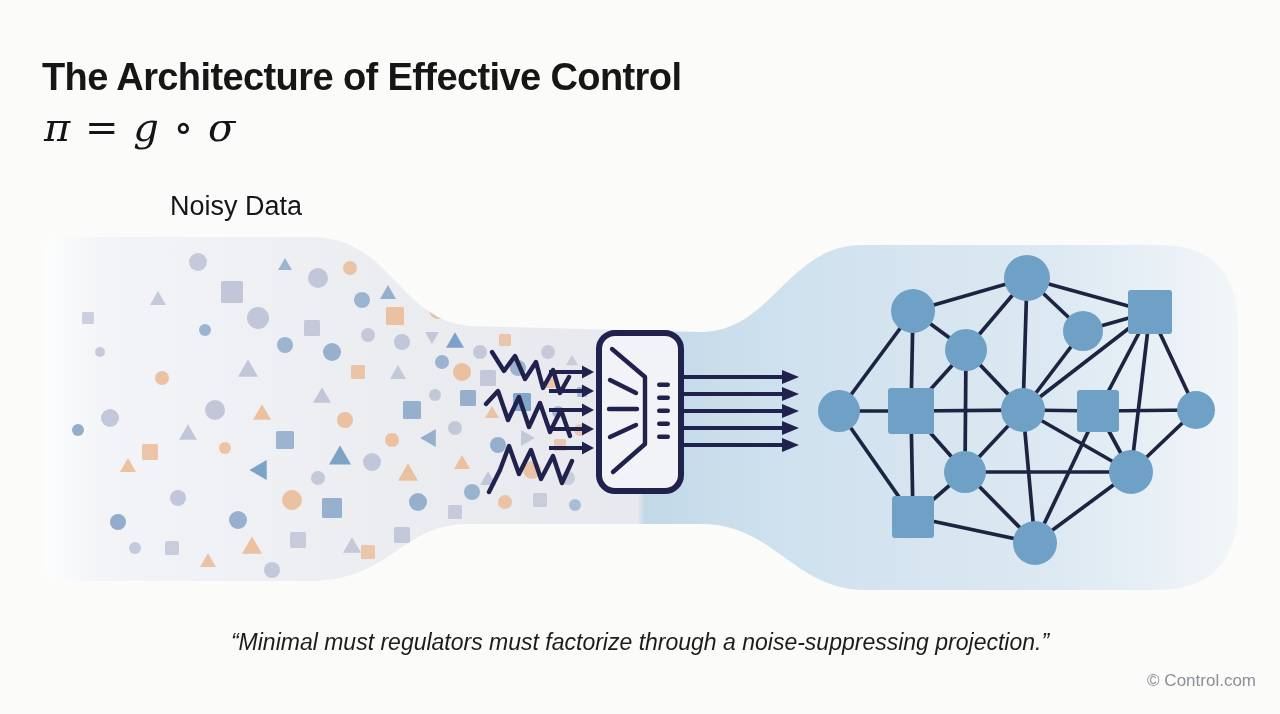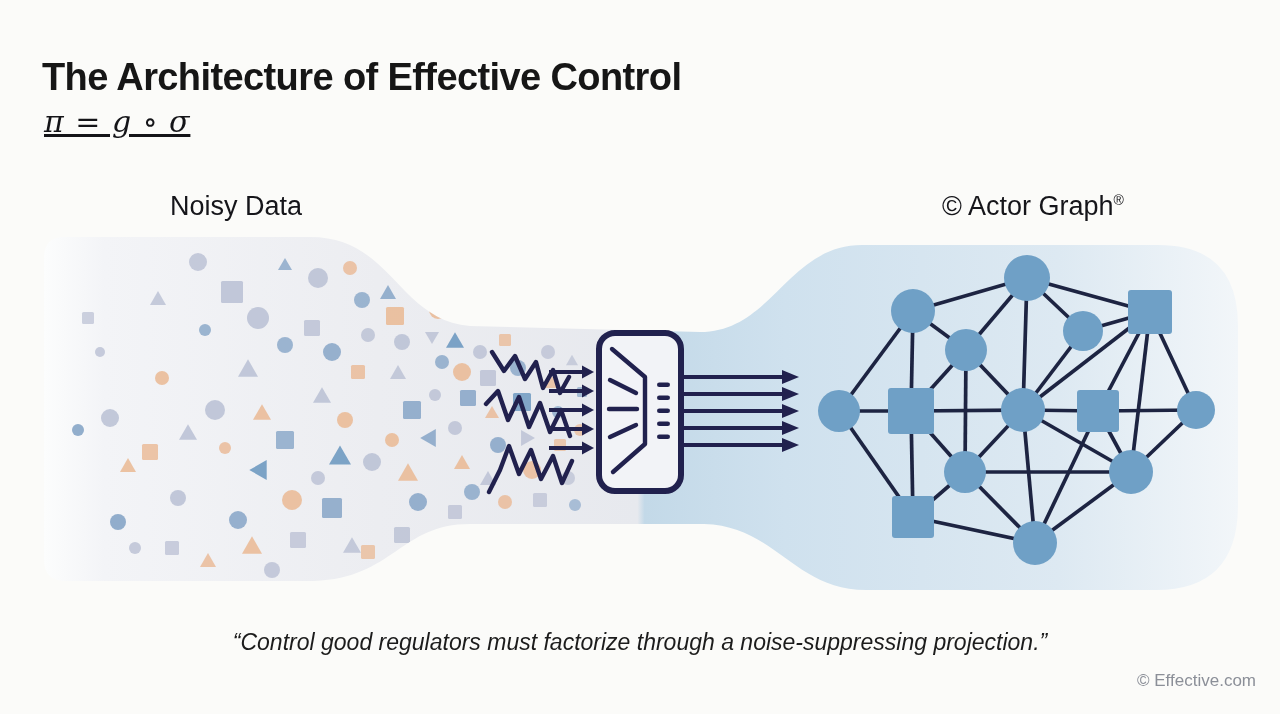--- a/index.html
+++ b/index.html
@@ -9,21 +9,21 @@
     font-family:"Liberation Sans",sans-serif;
   }
   .title{
     position:absolute;left:42px;top:56px;margin:0;
     font-size:38px;font-weight:700;letter-spacing:-0.6px;
     color:var(--title,#161616);
   }
   .formula{
     position:absolute;left:44px;top:104px;
     font-family:"DejaVu Serif",serif;font-style:italic;
-    font-size:30px;color:#141418;letter-spacing:1px;text-decoration:underline;
+    font-size:40px;color:#141418;letter-spacing:1px;
   }
   .sec-label{
     position:absolute;top:191px;transform:translateX(-50%);
     font-size:27px;color:#15151a;white-space:nowrap;
   }
   .sec-label sup{font-size:14px;}
   .lbl-left{left:236px;}
   .lbl-mid{left:640px;}
   .lbl-right{left:1033px;}
   .quote{
@@ -41,21 +41,20 @@
 </style>
 </head>
 <body>
 
 <div class="canvas">
 
   <h1 class="title">The Architecture of Effective Control</h1>
   <div class="formula">π = g ∘ σ</div>
 
   <div class="sec-label lbl-left">Noisy Data</div>
-  <div class="sec-label lbl-right"><span>© Actor Graph</span><sup>®</sup></div>
 
   <svg id="diagram" width="1280" height="714" viewBox="0 0 1280 714">
     <defs>
       <linearGradient id="bandGrad" x1="0" y1="0" x2="1" y2="0">
           <stop offset="0" stop-color="#fcfdfd"></stop>
           <stop offset="0.05" stop-color="#f3f4f7"></stop>
           <stop offset="0.28" stop-color="#ecedf1"></stop>
           <stop offset="0.497" stop-color="#e7e9ee"></stop>
           <stop offset="0.503" stop-color="#c3d9e8"></stop>
           <stop offset="0.62" stop-color="#cfe1ee"></stop>
@@ -276,15 +275,15 @@
           <rect x="1077" y="390" width="42" height="42" rx="3" fill="#6fa0c6"></rect>
           <circle cx="1196" cy="410" r="19" fill="#6fa0c6"></circle>
           <circle cx="965" cy="472" r="21" fill="#6fa0c6"></circle>
           <circle cx="1131" cy="472" r="22" fill="#6fa0c6"></circle>
           <rect x="892" y="496" width="42" height="42" rx="3" fill="#6fa0c6"></rect>
           <circle cx="1035" cy="543" r="22" fill="#6fa0c6"></circle>
         </g>
       </g>
   </svg>
 
-  <div class="quote">“Control good regulators must factorize through a noise-suppressing projection.”</div>
-  <div class="watermark">© Effective.com</div>
+  <div class="quote">“Minimal must regulators must factorize through a noise-suppressing projection.”</div>
+  <div class="watermark">© Control.com</div>
 </div>
 
 </body></html>

